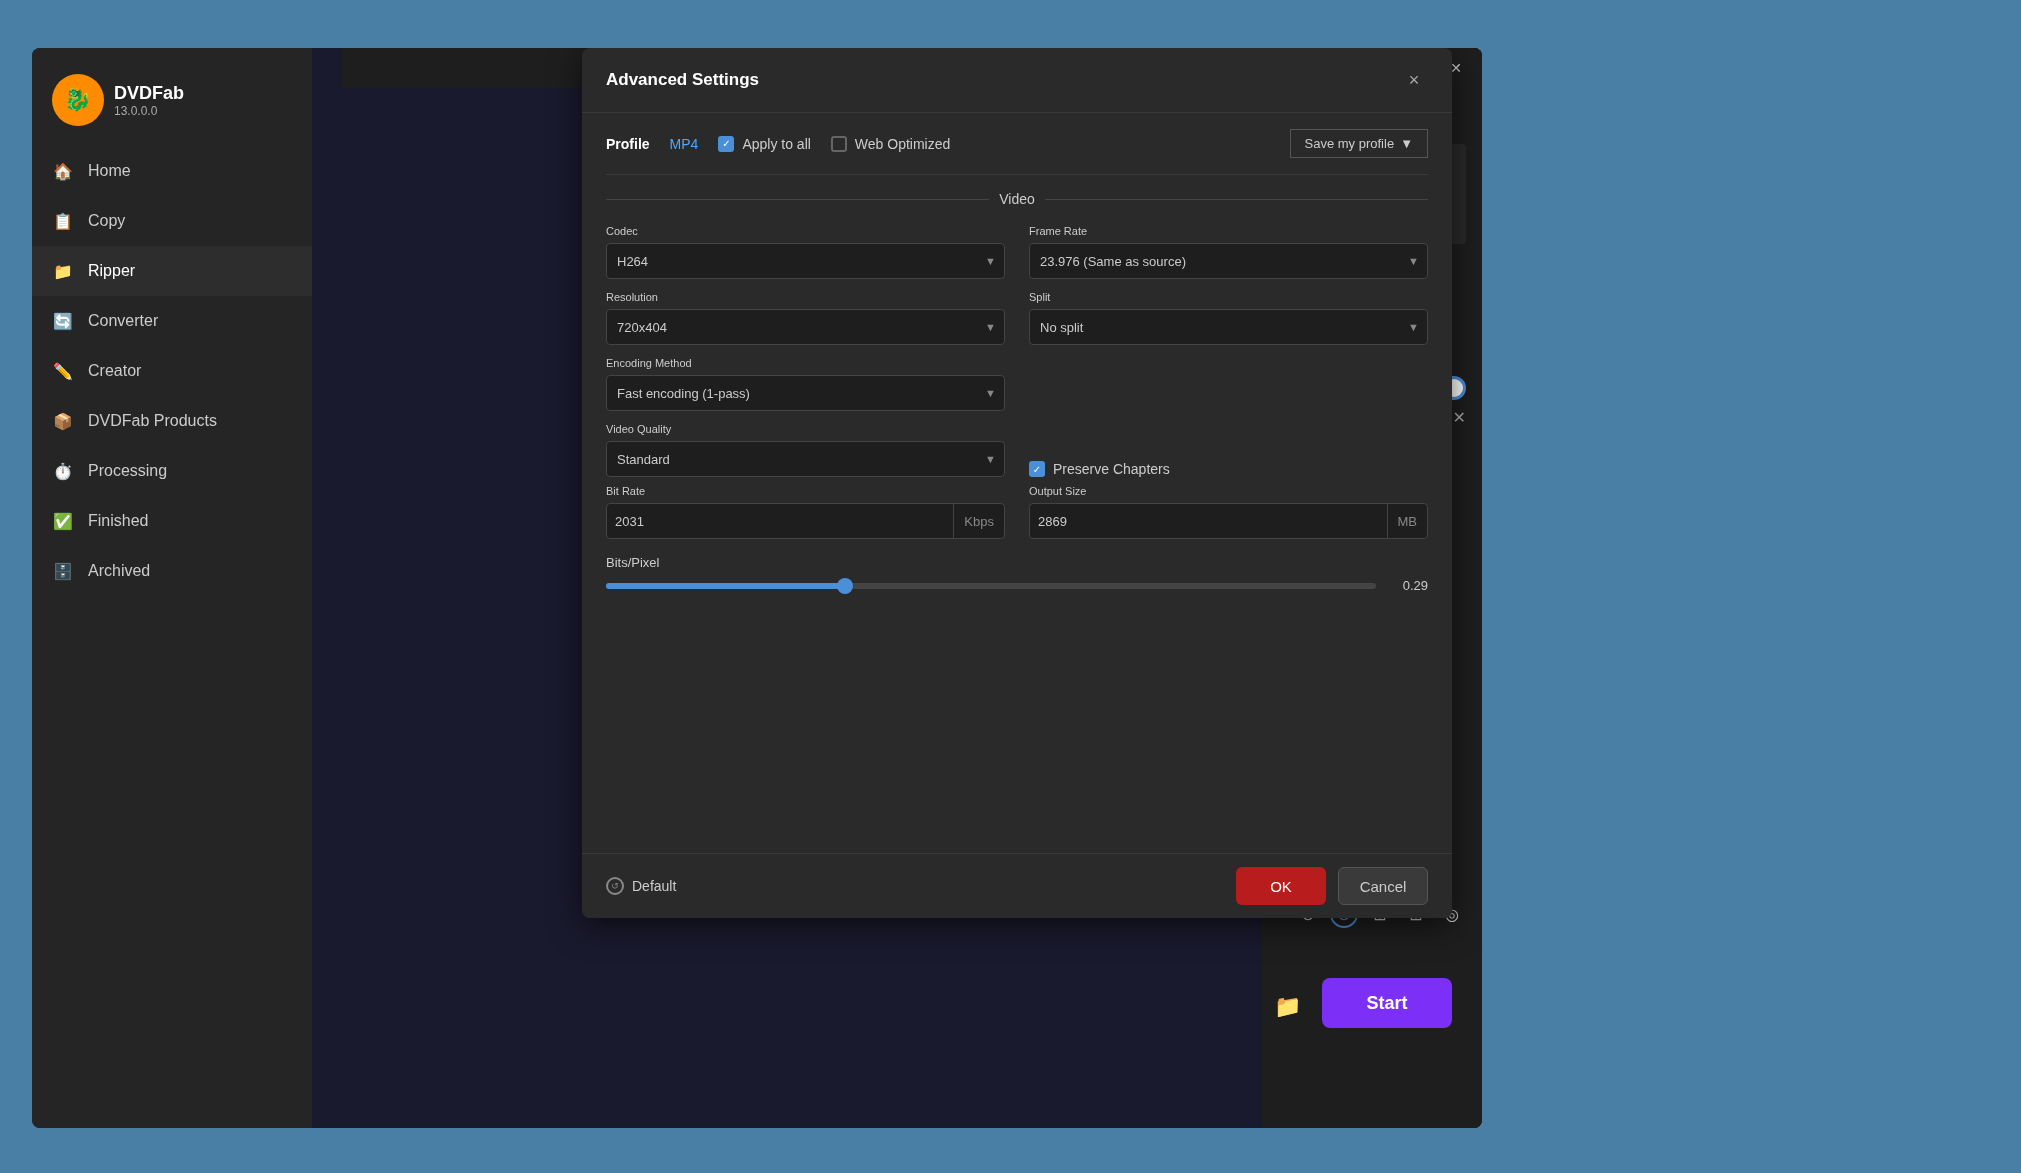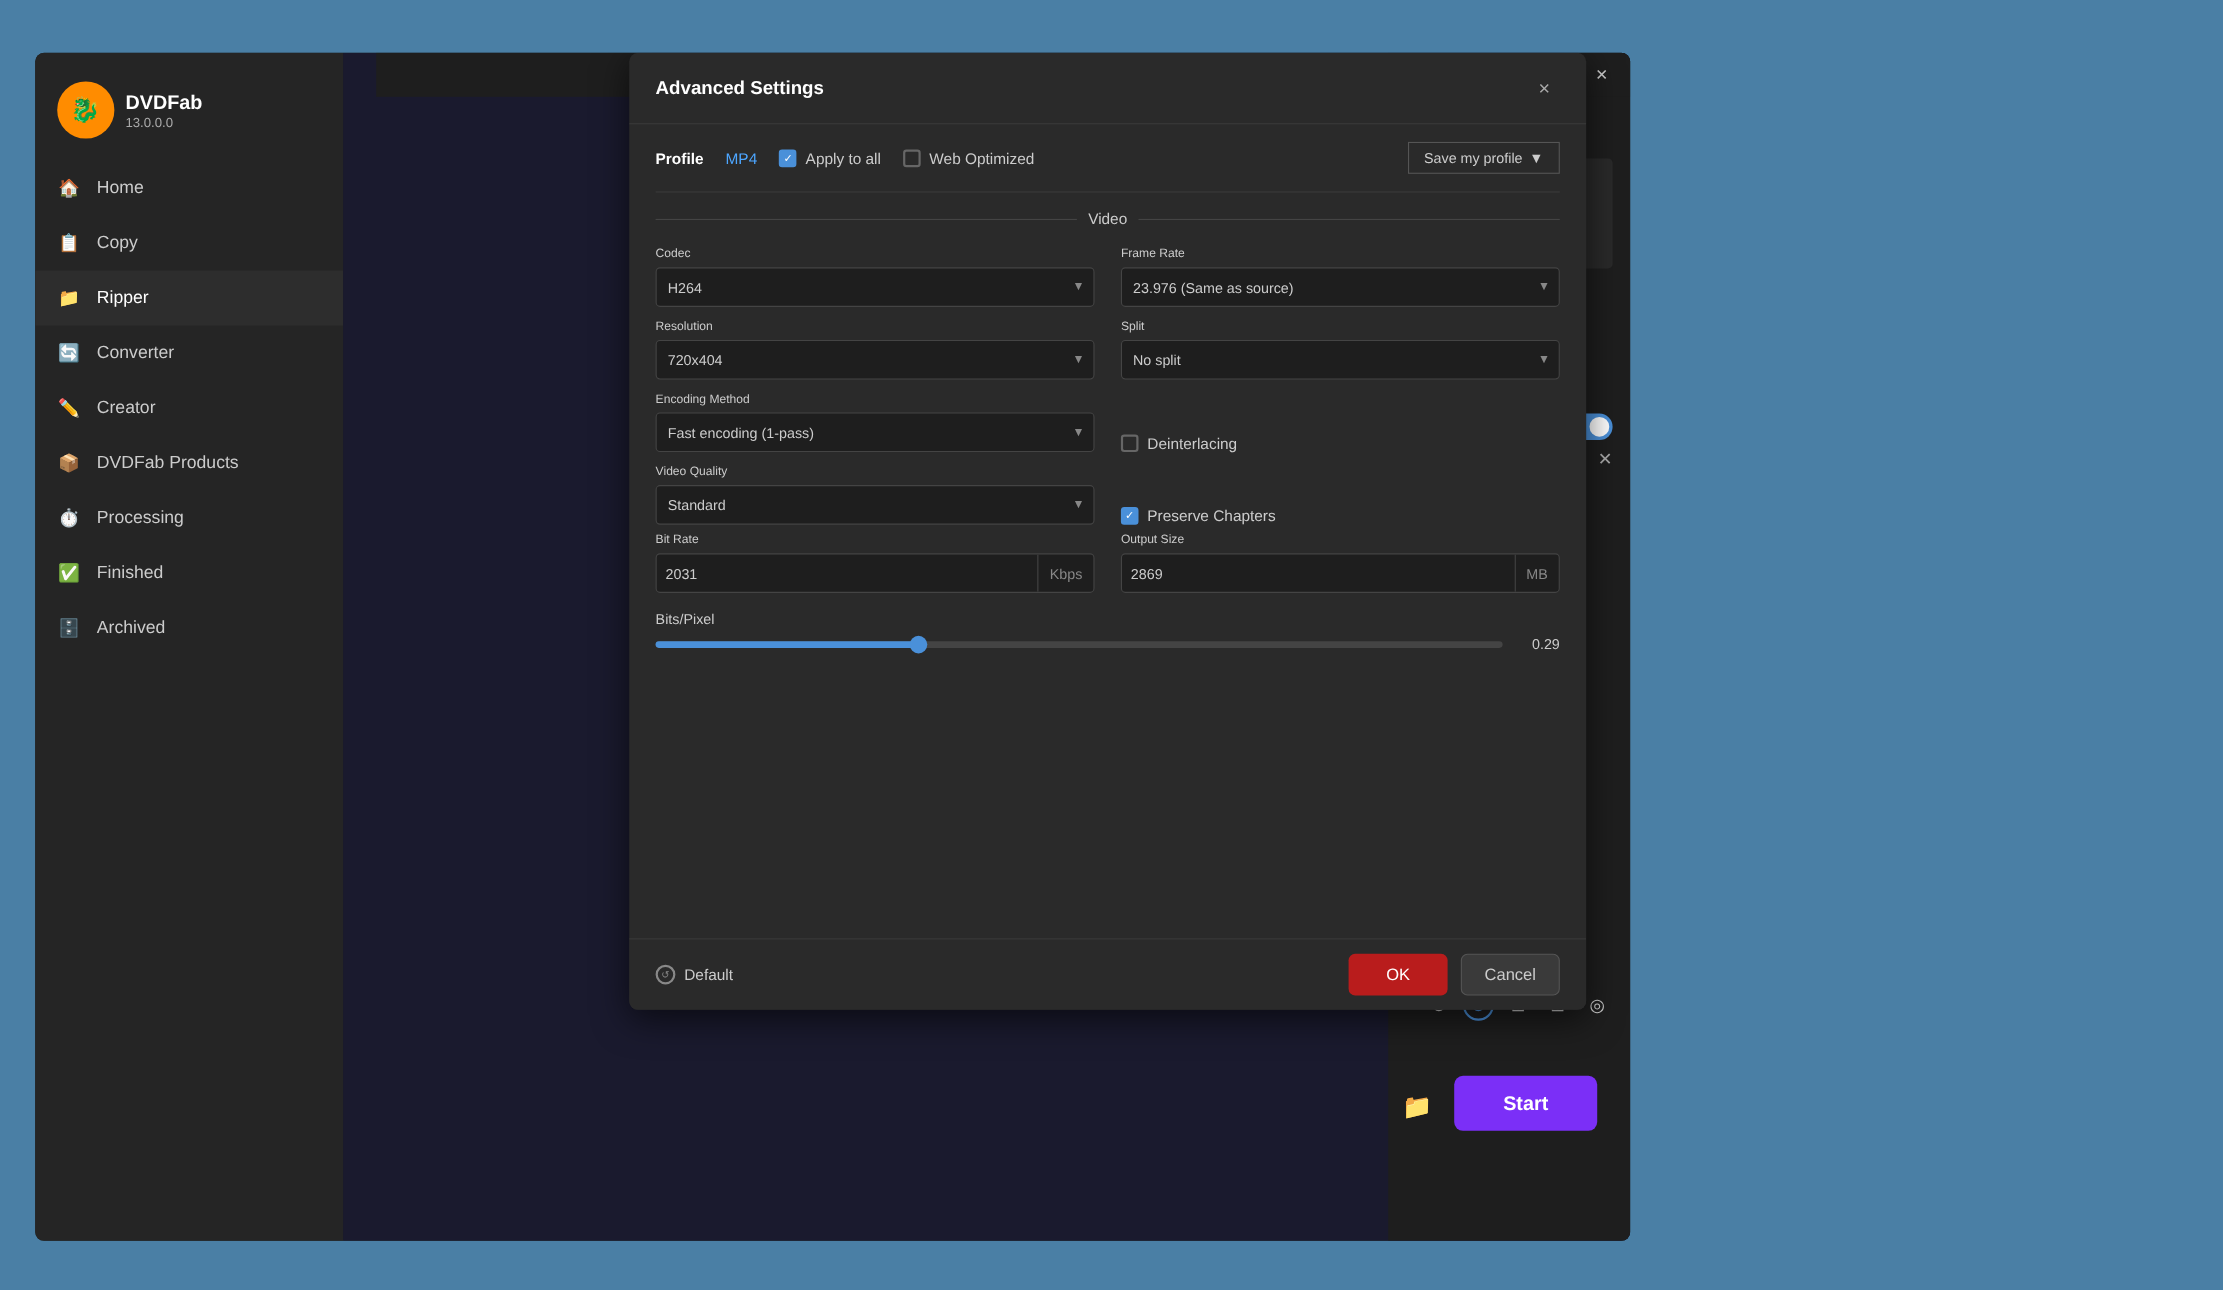--- a/index.html
+++ b/index.html
@@ -232,21 +232,21 @@
       position: absolute;
       bottom: 260px;
       right: 100px;
       width: 80px;
       height: 70px;
     }
 
     
     .modal-overlay {
       position: absolute;
-      left: 260px;
+      left: 270px;
       top: 0;
       width: 870px;
       height: 870px;
       background: #2a2a2a;
       border-radius: 8px;
       box-shadow: 0 8px 32px rgba(0,0,0,0.6);
       z-index: 100;
       overflow: hidden;
     }
 
@@ -695,27 +695,20 @@
         </div>
 
         <div class="form-grid" style="margin-top:12px;">
           <div class="form-field">
             <span class="field-label">Encoding Method</span>
             <div class="select-wrapper">
               <span class="select-value">Fast encoding (1-pass)</span>
               <span class="select-arrow">▼</span>
             </div>
           </div>
-          <div class="form-field">
-            <span class="field-label" style="visibility:hidden;">.</span>
-            <div class="inline-check-row">
-              <div class="checkbox-unchecked"></div>
-              <span class="checkbox-label">Deinterlacing</span>
-            </div>
-          </div>
         </div>
 
         <div class="form-grid" style="margin-top:12px;">
           <div class="form-field">
             <span class="field-label">Video Quality</span>
             <div class="select-wrapper">
               <span class="select-value">Standard</span>
               <span class="select-arrow">▼</span>
             </div>
           </div>

